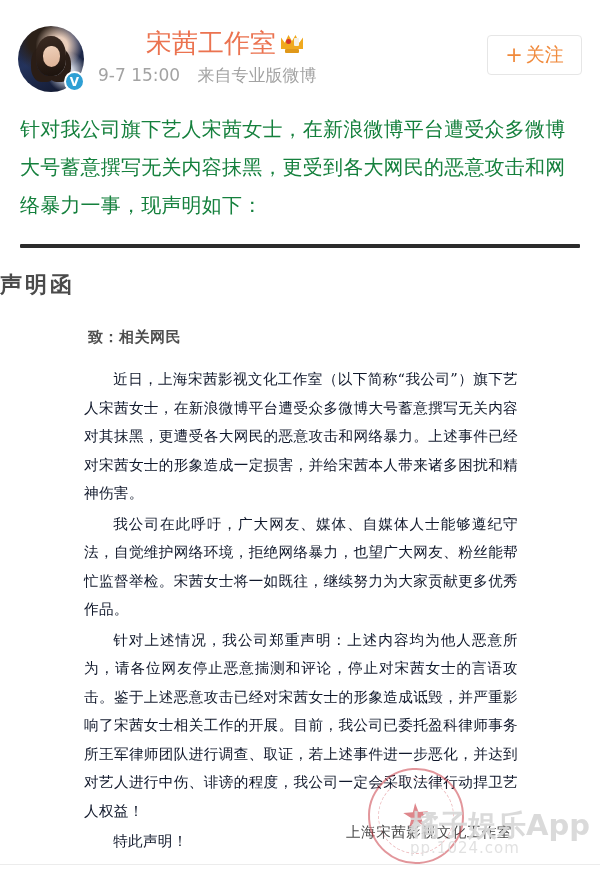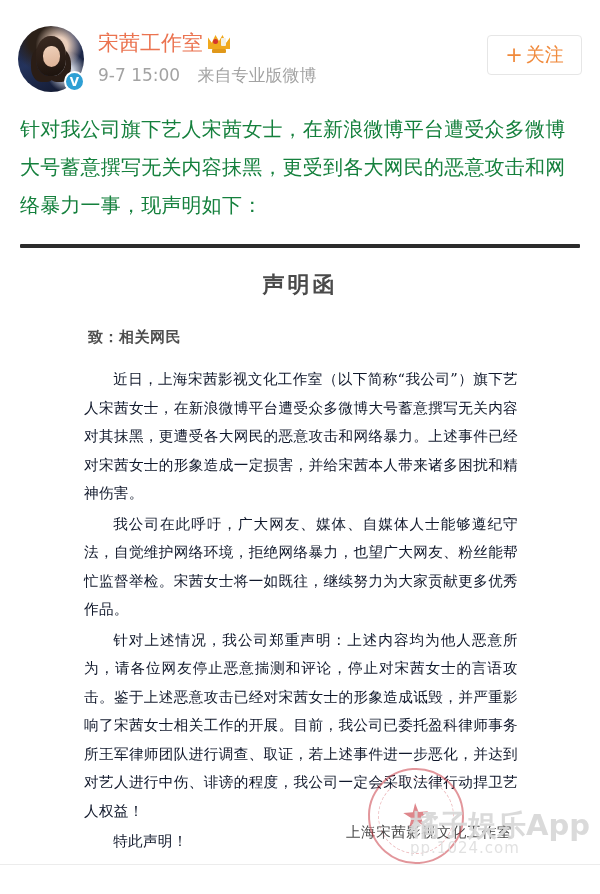--- a/index.html
+++ b/index.html
@@ -93,24 +93,25 @@
 
   .name-row {
     display: flex;
     align-items: center;
     gap: 5px;
     height: 30px;
   }
 
   .screen-name {
     color: #eb7350;
-    font-size: 21px;
+    font-size: 26px;
     line-height: 30px;
     font-family: "DejaVu Sans", "Liberation Sans", sans-serif;
     white-space: nowrap;
+    margin-left: 48px;
   }
 
   .crown-icon {
     width: 22px;
     height: 20px;
     position: relative;
     flex: 0 0 22px;
   }
   .crown-icon::before {
     content: "";
@@ -192,21 +193,21 @@
   
   .statement-doc {
     margin-top: 22px;
     padding: 0 0 0 0;
     background: #ffffff;
     position: relative;
     height: 600px;
   }
 
   .doc-title {
-    text-align: center;
+    text-align: left;
     font-family: "DejaVu Serif", "Liberation Serif", serif;
     font-weight: bold;
     font-size: 22px;
     color: #4a4a4a;
     letter-spacing: 3px;
     margin-bottom: 28px;
   }
 
   .doc-addressee {
     font-family: "DejaVu Serif", "Liberation Serif", serif;

